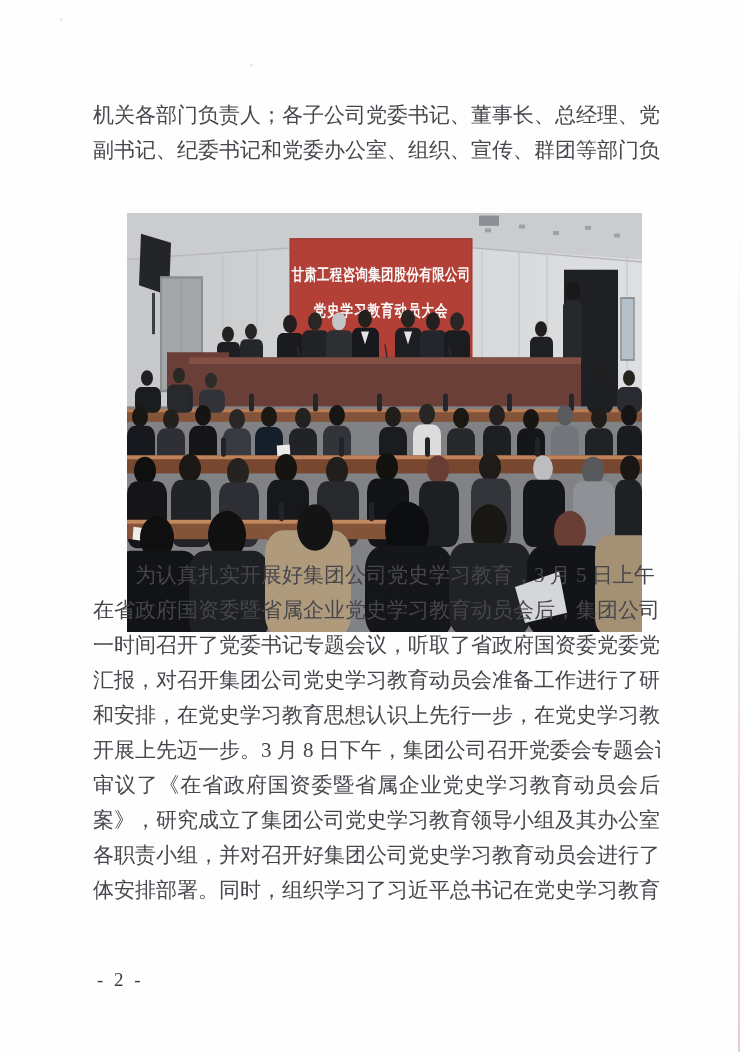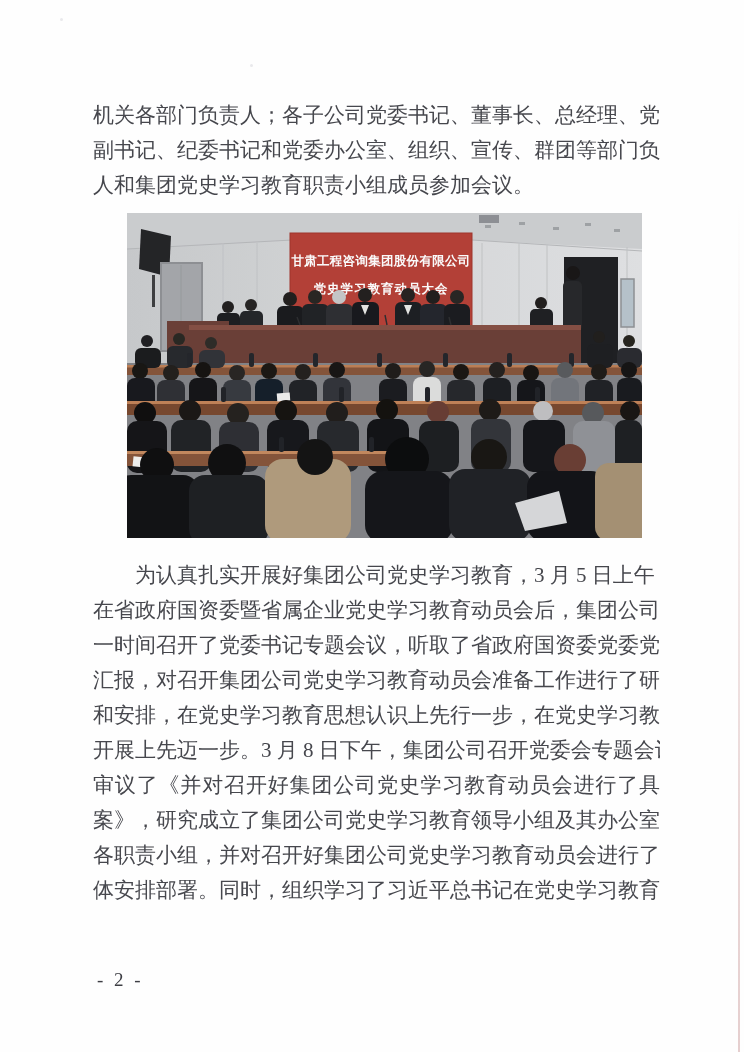--- a/index.html
+++ b/index.html
@@ -19,21 +19,21 @@
     text-align:justify;
     text-align-last:justify;
     white-space:nowrap;
     height:35px;overflow:hidden;
   }
   .line.line-end{text-align-last:left;white-space:normal;}
   .line.indent{padding-left:42px;}
   #para1{top:98px;}
   #para2{top:558px;}
   .photo{
-    position:absolute;left:127px;top:213px;width:515px;height:325px;
+    position:absolute;left:127px;top:213px;width:515px;height:419px;
     filter:saturate(0.88) contrast(0.96);
   }
   .photo svg{display:block;width:100%;height:100%;}
   .page-number{
     position:absolute;left:97px;top:968px;
     font-size:19px;line-height:24px;color:#3d3e44;letter-spacing:3px;
   }
   .scan-edge{
     position:absolute;right:4px;top:200px;width:2px;height:852px;
     background:linear-gradient(to bottom, rgba(214,178,178,0), rgba(205,160,160,0.4) 70%, rgba(205,160,160,0.5));
@@ -41,21 +41,20 @@
   .speck{position:absolute;background:#e9e9ec;border-radius:50%;}
 </style>
 </head>
 <body>
 
 <div class="page">
 
   <div class="text-block" id="para1">
     <div class="line">机关各部门负责人；各子公司党委书记、董事长、总经理、党委</div>
     <div class="line">副书记、纪委书记和党委办公室、组织、宣传、群团等部门负责</div>
-    <div class="line line-end">人和集团党史学习教育职责小组成员参加会议。</div>
   </div>
 
   <div class="photo">
     <svg viewBox="0 0 515 325" preserveAspectRatio="none">
       <defs>
         <linearGradient id="wallg" x1="0" y1="0" x2="1" y2="0">
           <stop offset="0" stop-color="#c9cbce"></stop>
           <stop offset="0.45" stop-color="#d6d8da"></stop>
           <stop offset="1" stop-color="#e2e3e5"></stop>
         </linearGradient>
@@ -265,21 +264,21 @@
     </svg>
   </div>
 
   <div class="text-block" id="para2">
     <div class="line indent">为认真扎实开展好集团公司党史学习教育，3 月 5 日上午，</div>
     <div class="line">在省政府国资委暨省属企业党史学习教育动员会后，集团公司第</div>
     <div class="line">一时间召开了党委书记专题会议，听取了省政府国资委党委党史</div>
     <div class="line">汇报，对召开集团公司党史学习教育动员会准备工作进行了研究</div>
     <div class="line">和安排，在党史学习教育思想认识上先行一步，在党史学习教育</div>
     <div class="line">开展上先迈一步。3 月 8 日下午，集团公司召开党委会专题会议，</div>
-    <div class="line">审议了《并对召开好集团公司党史学习教育动员会进行了具</div>
+    <div class="line">审议了《在省政府国资委暨省属企业党史学习教育动员会后</div>
     <div class="line">案》，研究成立了集团公司党史学习教育领导小组及其办公室、</div>
     <div class="line">各职责小组，并对召开好集团公司党史学习教育动员会进行了具</div>
     <div class="line">体安排部署。同时，组织学习了习近平总书记在党史学习教育动</div>
   </div>
 
   <div class="page-number">- 2 -</div>
 
   <div class="scan-edge"></div>
   <div class="speck" style="left:60px;top:18px;width:3px;height:3px;"></div>
   <div class="speck" style="left:250px;top:64px;width:3px;height:3px;"></div>

